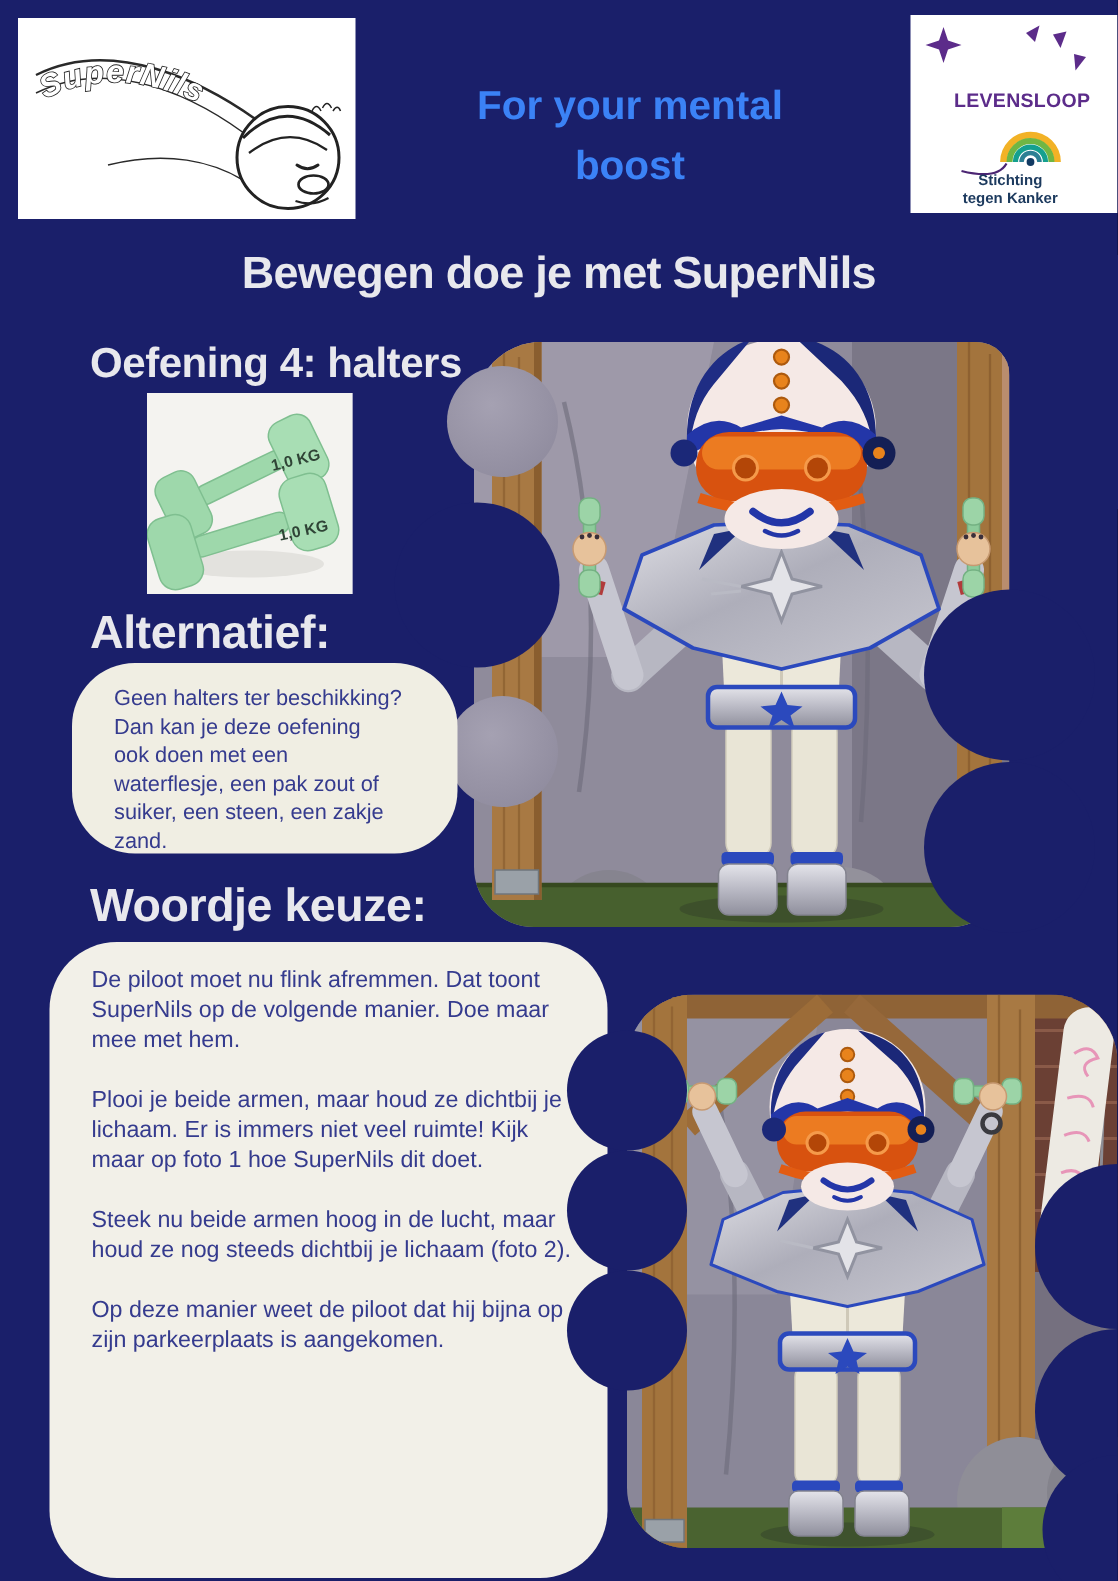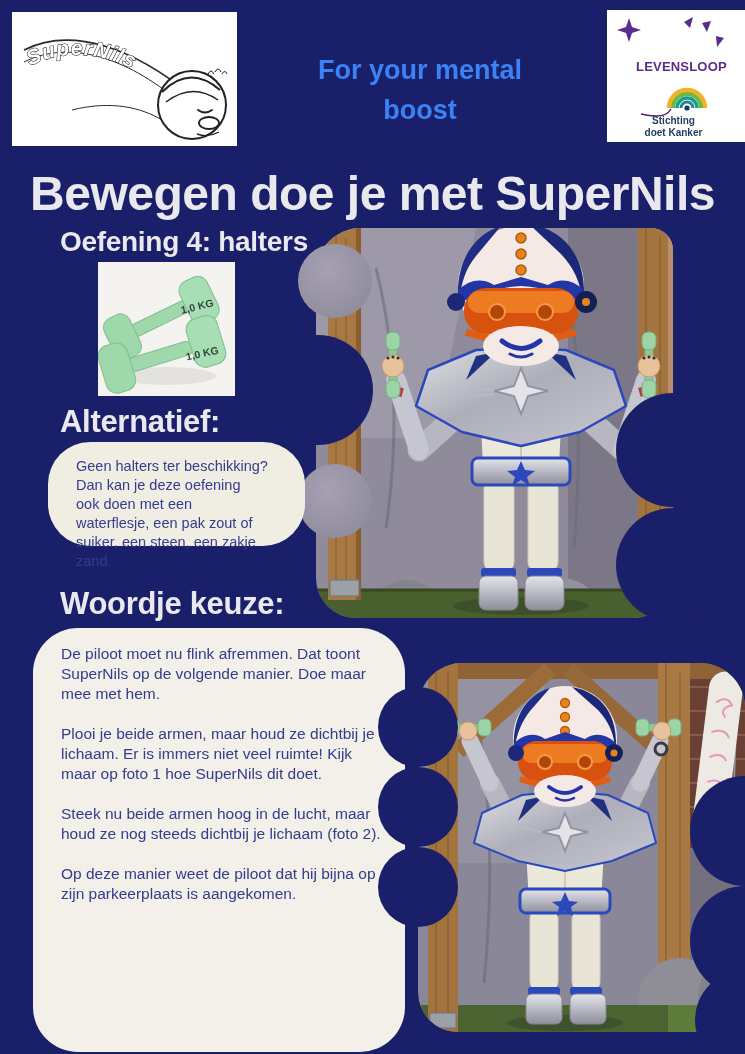--- a/index.html
+++ b/index.html
@@ -10,26 +10,26 @@
   }
   .abs{position:absolute;}
   .panel{background:#ffffff;}
   .heading{color:#e8e8ed;font-weight:700;letter-spacing:-0.3px;}
   .tagline{
     left:285px;top:50px;width:270px;text-align:center;
     font-size:27px;line-height:40px;font-weight:700;color:#3b82f6;
   }
   .main-title{
     left:0;top:166px;width:745px;text-align:center;
-    font-size:48px;letter-spacing:-0.5px;
+    font-size:30px;letter-spacing:-0.5px;
   }
   .subtitle{left:60px;top:226px;font-size:28px;}
   .h2{font-size:31px;}
   .bubble{
-    left:48px;top:442px;width:257px;height:104px;background:#f0eee3;
+    left:48px;top:442px;width:257px;height:127px;background:#f0eee3;
     border-radius:42px;box-sizing:border-box;padding:15px 16px 0 28px;
   }
   .bubble-text,.body-text p{
     color:#353b8e;font-size:14.5px;line-height:19px;font-weight:400;
   }
   .bubble-text{white-space:pre-line;}
   .textbox{
     left:33px;top:628px;width:372px;height:424px;background:#f2f0e8;
     border-radius:45px;box-sizing:border-box;padding:16px 22px 0 28px;
   }
@@ -89,21 +89,21 @@
       <polygon points="109,26 117,28 110,37" fill="#5c2c8a"></polygon>
       <path d="M34,104 Q58,110 64,99" fill="none" stroke="#4b2573" stroke-width="1.5"></path>
       <path d="M62,98 A18,18 0 0 1 98,98" fill="none" stroke="#f2b226" stroke-width="4.5"></path>
       <path d="M66,98 A14,14 0 0 1 94,98" fill="none" stroke="#6fb644" stroke-width="4"></path>
       <path d="M70,98 A10,10 0 0 1 90,98" fill="none" stroke="#14a08f" stroke-width="3.5"></path>
       <path d="M74,98 A6,6 0 0 1 86,98" fill="none" stroke="#2d7f94" stroke-width="3"></path>
       <circle cx="80" cy="98" r="2.6" fill="#123a63"></circle>
     </svg>
     <div class="abs levensloop-name">LEVENSLOOP</div>
     <div class="abs levensloop-sub">Stichting
-doet Kanker</div>
+tegen Kanker</div>
   </div>
 
   <div class="abs heading main-title">Bewegen doe je met SuperNils</div>
   <div class="abs heading subtitle">Oefening 4: halters</div>
 
   <div class="abs dumbbell-box">
     <svg width="137" height="134" viewBox="0 0 137 134">
       <rect x="0" y="0" width="137" height="134" fill="#f4f3f0"></rect>
       <ellipse cx="68" cy="114" rx="50" ry="9" fill="#e3e2de"></ellipse>
       <g transform="rotate(-26 62 56)">

